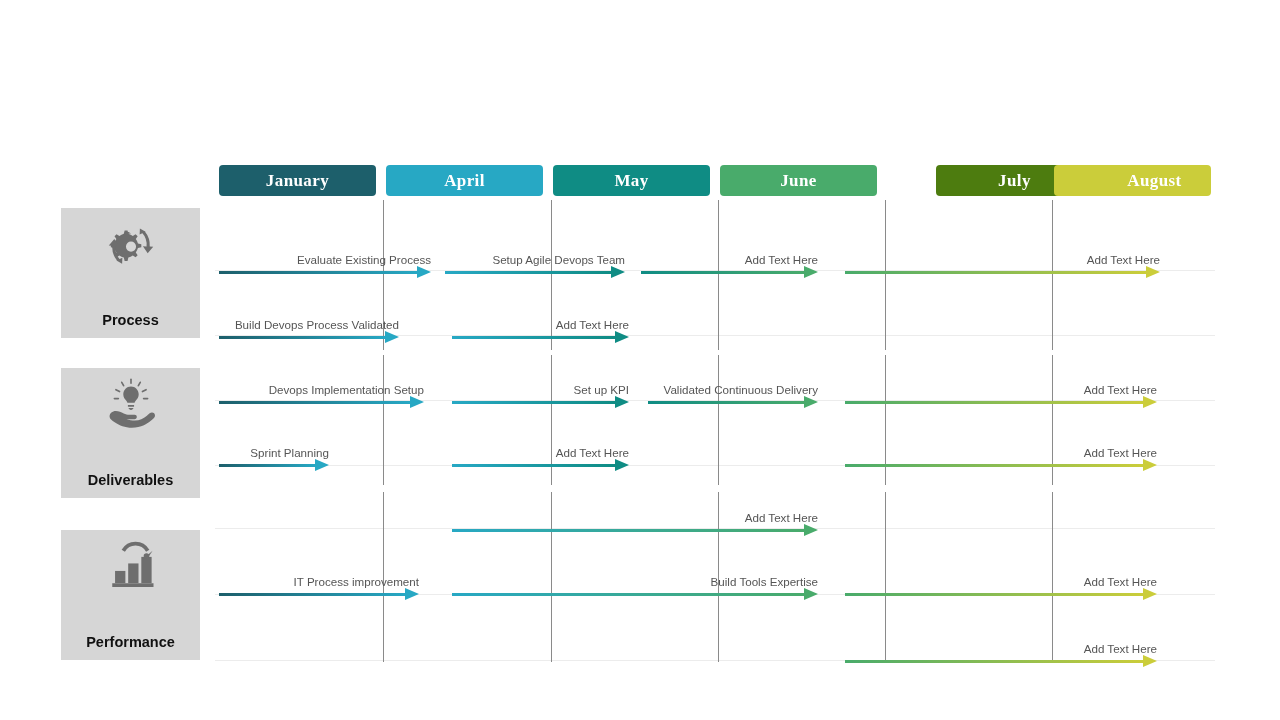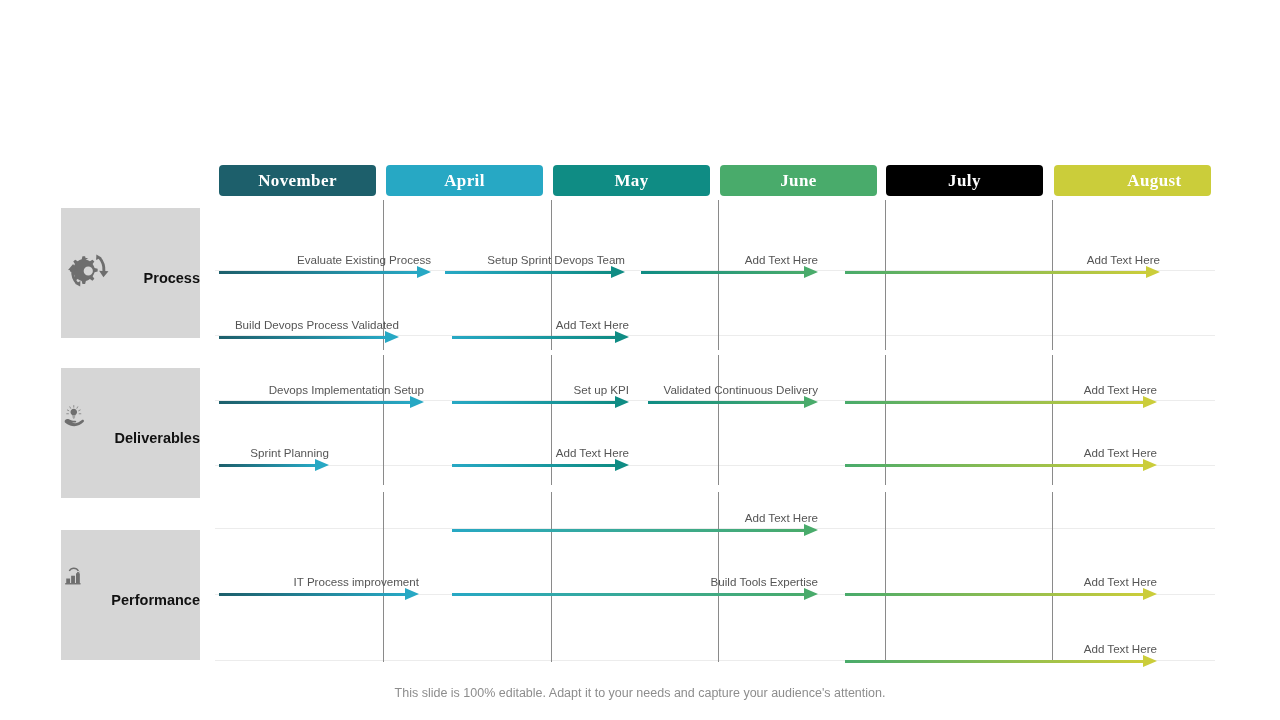--- a/index.html
+++ b/index.html
@@ -47,20 +47,21 @@
     letter-spacing:0.4px;
   }
 
   
   .cat-card {
     position:absolute;
     left:61px;
     width:139px;
     background:#d6d6d6;
     display:flex;
+    flex-direction:column;
     align-items:center;
     justify-content:center;
     gap:28px;
   }
   .cat-icon { width:60px; height:56px; display:block; }
   .cat-label {
     margin-top:10px;
     font-size:14.5px;
     font-weight:700;
     color:#111111;
@@ -113,25 +114,25 @@
     color:#8d8d8d;
   }
 </style>
 </head>
 <body>
 
 <div id="board">
 
 
   <div id="months-row">
-      <div class="month-bar" style="left: 219px; width: 157px; background: rgb(29, 95, 107);">November</div>
+      <div class="month-bar" style="left: 219px; width: 157px; background: rgb(29, 95, 107);">January</div>
       <div class="month-bar" style="left: 386px; width: 157px; background: rgb(39, 168, 196);">April</div>
       <div class="month-bar" style="left: 553px; width: 157px; background: rgb(15, 140, 132);">May</div>
       <div class="month-bar" style="left: 720px; width: 157px; background: rgb(73, 171, 107);">June</div>
-      <div class="month-bar" style="left: 886px; width: 157px; background: #000000;">July</div>
+      <div class="month-bar" style="left: 936px; width: 157px; background: #4d7c0f;">July</div>
       <div class="month-bar" style="left: 1054px; width: 157px; background: rgb(203, 205, 58); padding-left: 44px;">August</div>
     </div>
 
   <div id="categories">
       <div class="cat-card" style="top: 208px; height: 130px;">
         <span class="cat-icon">
     <svg viewBox="0 0 64 60" xmlns="http://www.w3.org/2000/svg" fill="#6e6e6e">
       <path d="M32 16.5c-1 0-1.9.1-2.8.3l-.9-3.6h-3.1l-.9 3.6c-1.7.5-3.3 1.3-4.7 2.4l-3-2-2.2 2.2 2 3c-1 1.4-1.8 3-2.3 4.7l-3.6.9v3.1l3.6.9c.5 1.7 1.3 3.3 2.3 4.7l-2 3 2.2 2.2 3-2c1.4 1 3 1.8 4.7 2.3l.9 3.6h3.1l.9-3.6c1.7-.5 3.3-1.3 4.7-2.3l3 2 2.2-2.2-2-3c1-1.4 1.8-3 2.3-4.7l3.6-.9v-3.1l-3.6-.9c-.5-1.7-1.3-3.3-2.3-4.7l2-3-2.2-2.2-3 2c-1.4-1-3-1.8-4.7-2.3l-.9-3.6h-.2c-.3 0-.5.3-.8.3zm0 8.6a5.4 5.4 0 1 1 0 10.8 5.4 5.4 0 0 1 0-10.8z"></path>
       <path d="M46.8 14.4l-3.2 1.1a19.6 19.6 0 0 1 5 14.9l-3.9-.3 5.1 7.6 5.9-7-3.7-.3a23 23 0 0 0-5.2-16z"></path>
       <path d="M17.2 45.6l3.2-1.1a19.6 19.6 0 0 1-5-14.9l3.9.3-5.1-7.6-5.9 7 3.7.3a23 23 0 0 0 5.2 16z"></path>
@@ -199,21 +200,21 @@
 
   <div id="tasks">
       <div class="task" style="left: 219px; top: 271px; width: 212px; height: 3px;">
         <div class="bar" style="width: 199px; background: linear-gradient(to right, rgb(29, 95, 107), rgb(39, 168, 196));"></div>
         <div class="head" style="left: 198px; border-left: 14px solid rgb(39, 168, 196);"></div>
         <div class="lbl">Evaluate Existing Process</div>
       </div>
       <div class="task" style="left: 445px; top: 271px; width: 180px; height: 3px;">
         <div class="bar" style="width: 167px; background: linear-gradient(to right, rgb(39, 168, 196), rgb(15, 140, 132));"></div>
         <div class="head" style="left: 166px; border-left: 14px solid rgb(15, 140, 132);"></div>
-        <div class="lbl wrap">Setup Sprint Devops Team</div>
+        <div class="lbl wrap">Setup Agile Devops Team</div>
       </div>
       <div class="task" style="left: 641px; top: 271px; width: 177px; height: 3px;">
         <div class="bar" style="width: 164px; background: linear-gradient(to right, rgb(15, 140, 132), rgb(73, 171, 107));"></div>
         <div class="head" style="left: 163px; border-left: 14px solid rgb(73, 171, 107);"></div>
         <div class="lbl">Add Text Here</div>
       </div>
       <div class="task" style="left: 845px; top: 271px; width: 315px; height: 3px;">
         <div class="bar" style="width: 302px; background: linear-gradient(to right, rgb(73, 171, 107), rgb(203, 205, 58));"></div>
         <div class="head" style="left: 301px; border-left: 14px solid rgb(203, 205, 58);"></div>
         <div class="lbl">Add Text Here</div>
@@ -283,15 +284,14 @@
         <div class="head" style="left: 298px; border-left: 14px solid rgb(203, 205, 58);"></div>
         <div class="lbl">Add Text Here</div>
       </div>
       <div class="task" style="left: 845px; top: 660px; width: 312px; height: 3px;">
         <div class="bar" style="width: 299px; background: linear-gradient(to right, rgb(73, 171, 107), rgb(203, 205, 58));"></div>
         <div class="head" style="left: 298px; border-left: 14px solid rgb(203, 205, 58);"></div>
         <div class="lbl">Add Text Here</div>
       </div>
     </div>
 
-  <div id="footer">This slide is 100% editable. Adapt it to your needs and capture your audience's attention.</div>
 
 </div>
 
 </body></html>

